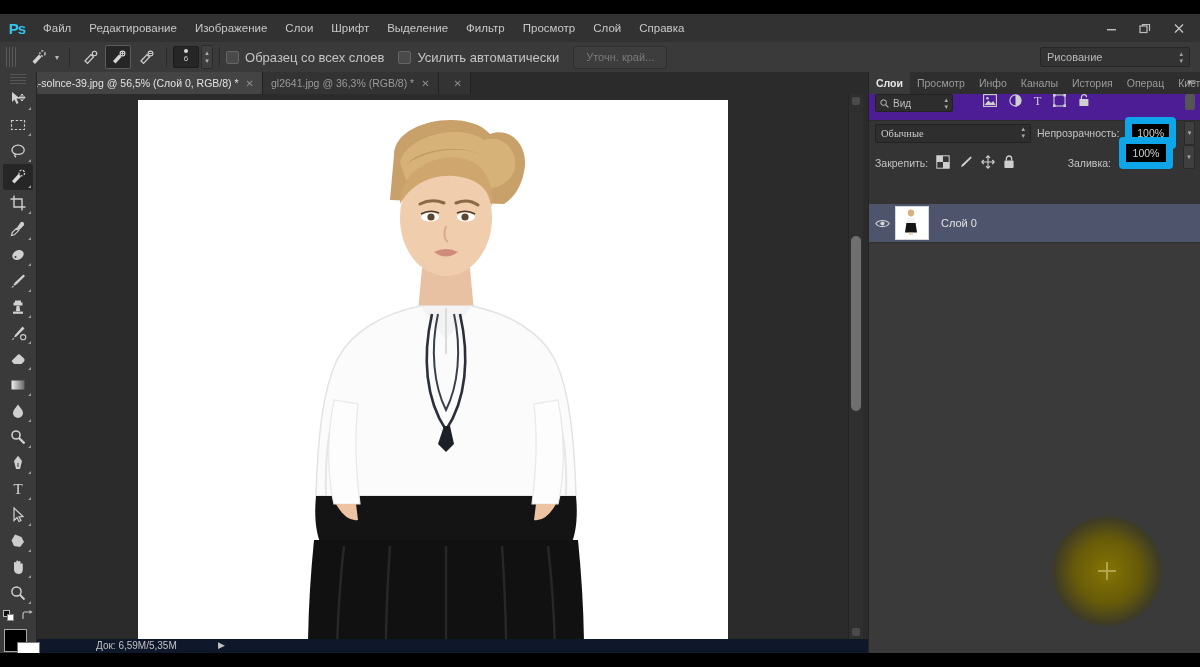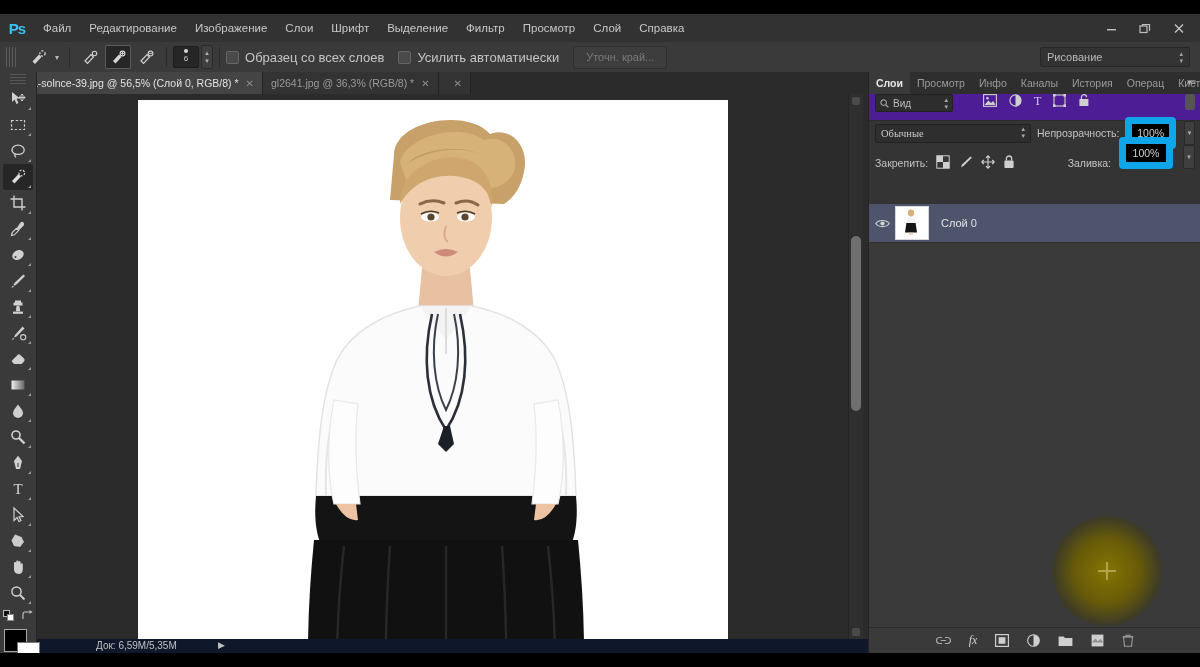--- a/index.html
+++ b/index.html
@@ -553,45 +553,20 @@
             <ellipse cx="15" cy="6" rx="3.2" ry="3.4" fill="#d8b27c"></ellipse>
             <path d="M11.6 10.5 h6.8 l1.2 5.5 h-9.2 Z" fill="#f2f2f2"></path>
             <path d="M10.4 16 h9.2 l1.4 9.5 h-12 Z" fill="#141414"></path>
             <path d="M13.4 25.5 h1.4 v2.6 h-1.4 Z M15.4 25.5 h1.4 v2.6 h-1.4 Z" fill="#e4c3a4"></path>
           </svg>
         </div>
         <div class="layername">Слой 0</div>
       </div>
     </div>
 
-    <div class="panelfooter">
-      <svg width="15" height="11" viewBox="0 0 15 11">
-            <path d="M6 2.5 H3.5 a3 3 0 0 0 0 6 H6 M9 2.5 h2.5 a3 3 0 0 1 0 6 H9 M4.8 5.5 h5.4" fill="none" stroke="#a8a8a8" stroke-width="1.2"></path>
-          </svg>
-      <span style="font-family:'Liberation Serif',serif;font-style:italic;font-size:12px;color:#cfcfcf;">fx</span>
-      <svg width="14" height="13" viewBox="0 0 14 13">
-            <rect x="0.6" y="0.6" width="12.8" height="11.8" fill="none" stroke="#cfcfcf" stroke-width="1.2"></rect>
-            <rect x="3.6" y="3.2" width="6.8" height="6.6" fill="#cfcfcf"></rect>
-          </svg>
-      <svg width="13" height="13" viewBox="0 0 13 13">
-            <circle cx="6.5" cy="6.5" r="5.8" fill="none" stroke="#cfcfcf" stroke-width="1.1"></circle>
-            <path d="M6.5 0.7 a5.8 5.8 0 0 1 0 11.6 Z" fill="#cfcfcf"></path>
-          </svg>
-      <svg width="15" height="12" viewBox="0 0 15 12">
-            <path d="M0.6 11 V1.4 h5 l1.4 1.6 h7.4 V11 Z" fill="#cfcfcf"></path>
-          </svg>
-      <svg width="13" height="13" viewBox="0 0 13 13">
-            <rect x="0.6" y="0.6" width="11.8" height="11.8" fill="#cfcfcf"></rect>
-            <path d="M0.6 8.4 L4.4 4.6 L7 7.2 L9.4 5 L12.4 8.4 Z" fill="#8f8f8f"></path>
-          </svg>
-      <svg width="12" height="13" viewBox="0 0 12 13">
-            <path d="M1.6 3 h8.8 l-0.9 9.2 H2.5 Z" fill="none" stroke="#9d9d9d" stroke-width="1.1"></path>
-            <path d="M0.4 2.8 h11.2 M4 2.6 V1.2 h4 v1.4" fill="none" stroke="#9d9d9d" stroke-width="1.1"></path>
-          </svg>
-    </div>
   </div>
 
   <div class="glow">
     <div class="cross"></div>
   </div>
 
  </div>
 </div>
 
 </body></html>

